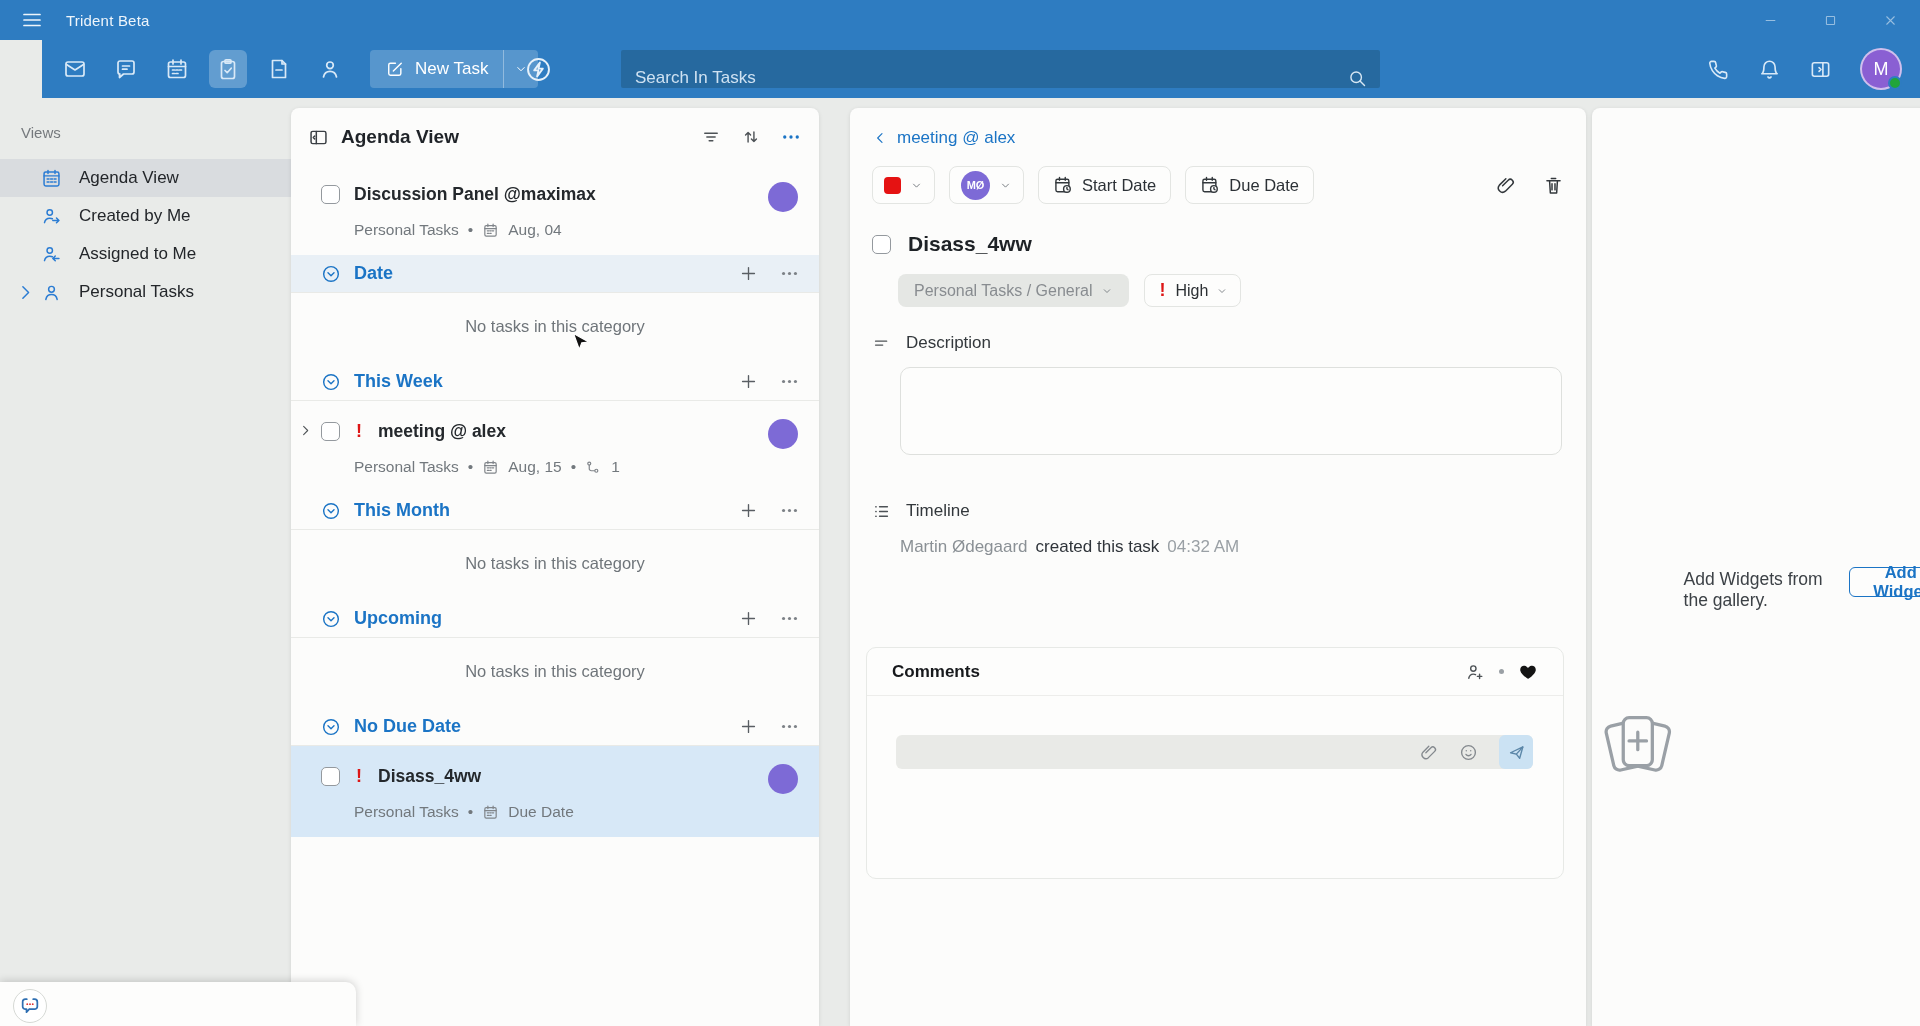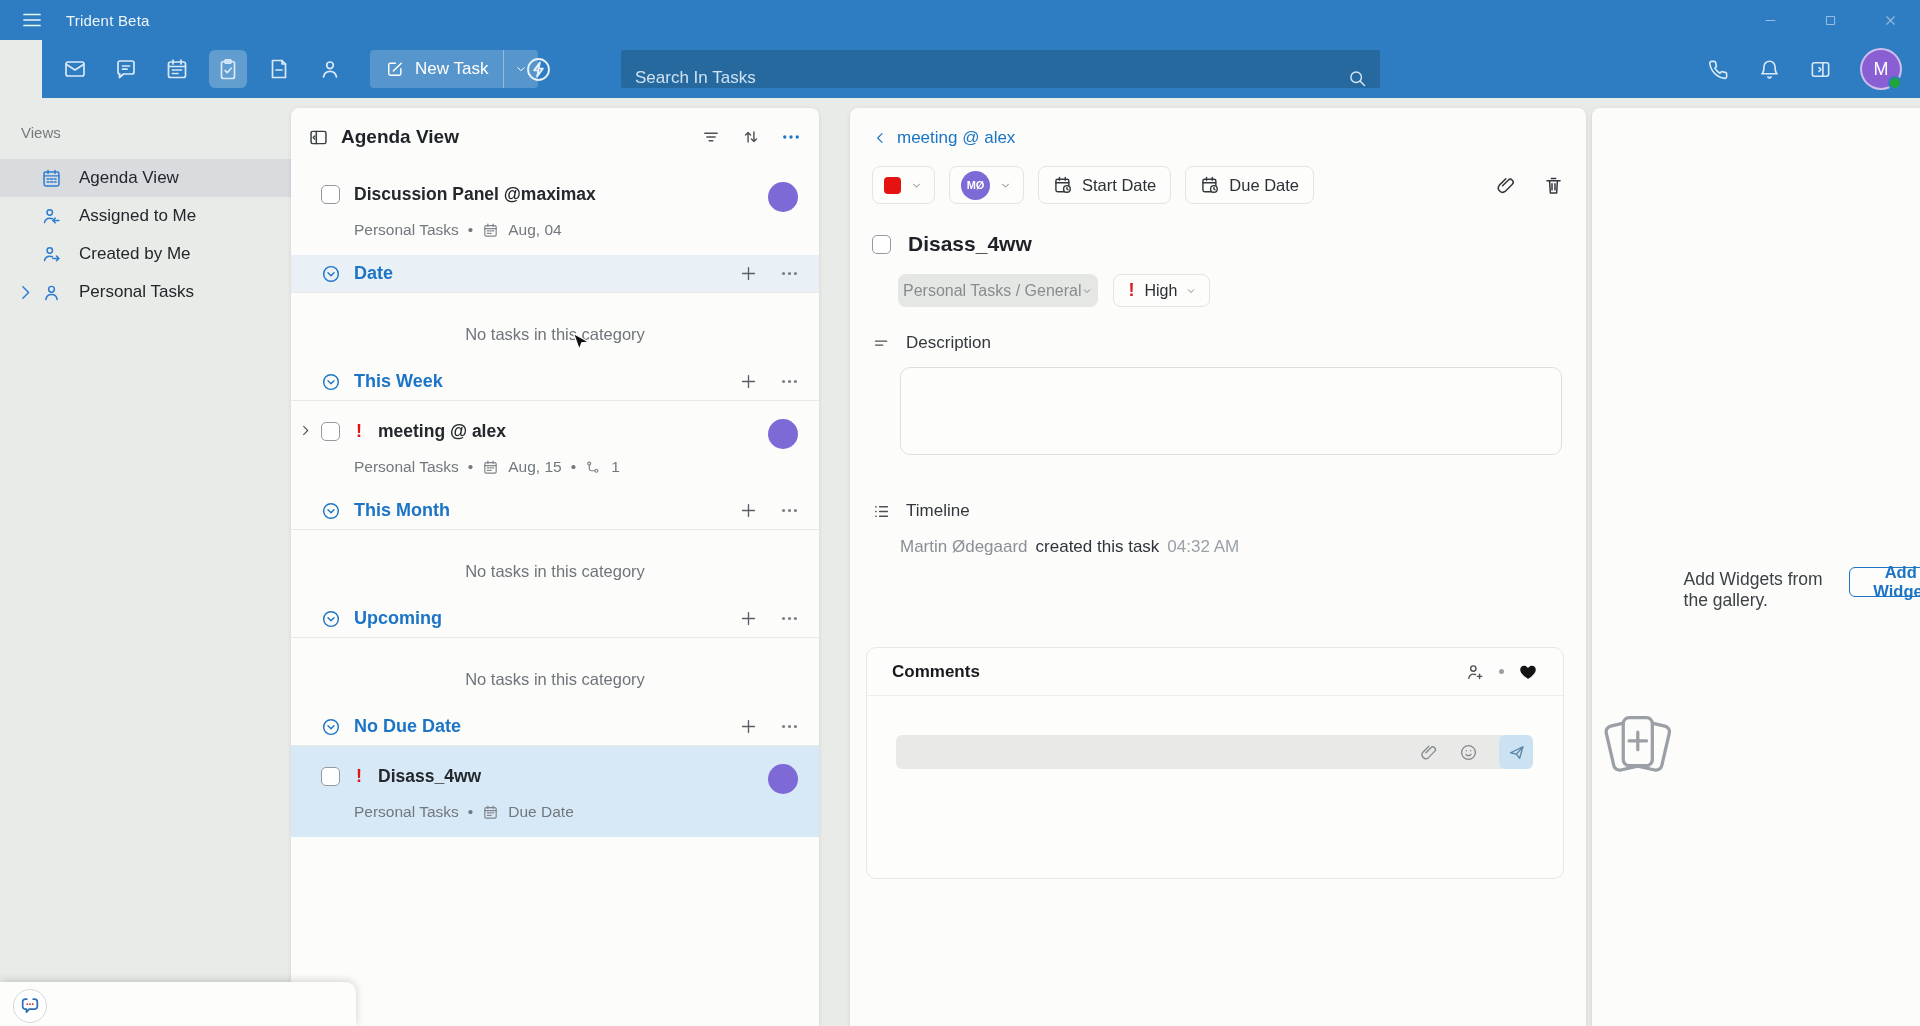--- a/index.html
+++ b/index.html
@@ -71,40 +71,40 @@
   .task-row { position:relative; padding:15px 20px 16px 30px; cursor:pointer; }
   .task-row.selected { background:#d7e8f7; }
   .task-main { display:flex; align-items:center; gap:14px; height:30px; }
   .checkbox { width:19px; height:19px; border:1.6px solid #94999e; border-radius:5px; background:#fff; flex:0 0 auto; cursor:pointer; }
   .task-title { font-size:17.5px; font-weight:700; color:#24282c; }
   .prio-mark { color:#dd1616; font-weight:800; font-size:18px; width:10px; text-align:center; }
   .row-expander { position:absolute; left:7px; top:22px; width:15px; height:15px; color:#4d5256; cursor:pointer; }
   .task-avatar { position:absolute; right:21px; top:18px; width:30px; height:30px; border-radius:50%; background:#7d6ad6; }
   .task-meta { display:flex; align-items:center; gap:9px; margin:12px 0 0 33px; color:#72787d; font-size:15.5px; }
   .task-meta .ic { width:17px; height:17px; color:#80858a; }
-  .empty-state { text-align:center; color:#6f757a; font-size:16.5px; padding:32px 0; height:70px; }
+  .empty-state { text-align:center; color:#6f757a; font-size:16.5px; padding:24px 0; height:70px; }
 
   
   .back-row { display:flex; align-items:center; gap:9px; padding-top:20px; color:#1b74c5; font-size:17px; cursor:pointer; }
   .back-row .ic { width:16px; height:16px; }
   .controls-row { display:flex; align-items:center; gap:14px; margin-top:18px; }
   .ctl { height:38px; border:1px solid #e3e5e2; border-radius:8px; background:#fdfdfc; display:flex; align-items:center; cursor:pointer;text-align:center; }
   .prio-swatch { width:17px; height:17px; border-radius:4px; background:#e51212; }
   .ctl.icon-dd { padding:0 11px; gap:9px; }
   .caret { width:13px; height:13px; color:#6f757a; }
   .mini-avatar { width:29px; height:29px; border-radius:50%; background:#7d6ad6; color:#fff; font-size:11px; display:flex; align-items:center; justify-content:center; font-weight:700; }
   .ctl.date-btn { padding:0 14px; gap:9px; font-size:16.5px; color:#2c3136; }
   .ctl.date-btn .ic { width:20px; height:20px; color:#33383c; }
   .detail-actions { margin-left:auto; display:flex; align-items:center; gap:27px; }
   .detail-actions .ic { width:21px; height:21px; color:#33383c; cursor:pointer; }
   .dtitle-row { display:flex; align-items:center; gap:17px; margin-top:28px; }
   .dtitle { font-size:21px; font-weight:700; color:#1e2226; }
   .chips-row { display:flex; align-items:center; gap:15px; margin-top:18px; margin-left:26px; }
   .chip { height:33px; border-radius:8px; display:flex; align-items:center; font-size:16px; cursor:pointer; }
-  .chip.category { background:#e5e7e4; color:#888c90; padding:0 5px; }
+  .chip.category { background:#e5e7e4; color:#888c90; padding:0 16px; gap:9px; }
   .chip.priority { border:1px solid #e3e5e2; background:#fdfdfc; padding:0 12px; gap:8px; color:#2b2f33; }
   .chip .caret { width:12px; height:12px; }
   .label-row { display:flex; align-items:center; gap:15px; color:#33383c; font-size:17px; }
   .label-row .ic { width:19px; height:19px; color:#4d5256; }
   .desc-box { margin:14px 0 0 28px; height:88px; width:662px; border:1px solid #dee0dd; border-radius:10px; background:#fdfdfc; resize:none; outline:none; font-family:inherit; font-size:16px; padding:10px 12px; color:#33383c; display:block; }
   .timeline-entry { display:flex; gap:8px; margin:16px 0 0 28px; font-size:17px; }
   .tl-actor { color:#8a9095; }
   .tl-action { color:#2f343a; }
   .tl-time { color:#9aa0a5; }
   .comments-card { margin-top:90px; margin-left:-6px; width:698px; height:232px; border:1px solid #e7e9e6; border-radius:10px; background:#fdfdfc; }
@@ -284,34 +284,34 @@
             <path d="M7 12.5h2.2M11 12.5h2.2M15 12.5h2.2M7 16h2.2M11 16h2.2M15 16h2.2"></path>
           </svg>
         </span>
       <span>Agenda View</span>
     </div>
     <div class="side-item">
       <span class="ic">
           <svg viewBox="0 0 24 24" fill="none" stroke="currentColor" stroke-width="1.7" stroke-linecap="round" stroke-linejoin="round">
             <circle cx="10" cy="7.5" r="3.1"></circle>
             <path d="M4 19c.7-3.5 3-5.1 6-5.1 1.1 0 2.1.2 3 .7"></path>
-            <path d="M20.5 16.5h-7M16.3 13.8l-2.8 2.7 2.8 2.7"></path>
-          </svg>
-        </span>
-      <span>Assigned to Me</span>
+            <path d="M13.5 16.5h7M17.7 13.8l2.8 2.7-2.8 2.7"></path>
+          </svg>
+        </span>
+      <span>Created by Me</span>
     </div>
     <div class="side-item">
       <span class="ic">
           <svg viewBox="0 0 24 24" fill="none" stroke="currentColor" stroke-width="1.7" stroke-linecap="round" stroke-linejoin="round">
             <circle cx="10" cy="7.5" r="3.1"></circle>
             <path d="M4 19c.7-3.5 3-5.1 6-5.1 1.1 0 2.1.2 3 .7"></path>
-            <path d="M13.5 16.5h7M17.7 13.8l2.8 2.7-2.8 2.7"></path>
-          </svg>
-        </span>
-      <span>Created by Me</span>
+            <path d="M20.5 16.5h-7M16.3 13.8l-2.8 2.7 2.8 2.7"></path>
+          </svg>
+        </span>
+      <span>Assigned to Me</span>
     </div>
     <div class="side-item">
       <span class="ic side-expander">
           <svg viewBox="0 0 24 24" fill="none" stroke="currentColor" stroke-width="1.7" stroke-linecap="round" stroke-linejoin="round">
             <path d="M9 5.5l6.5 6.5L9 18.5"></path>
           </svg>
         </span>
       <span class="ic">
           <svg viewBox="0 0 24 24" fill="none" stroke="currentColor" stroke-width="1.7" stroke-linecap="round" stroke-linejoin="round">
             <circle cx="12" cy="8.3" r="3.3"></circle>

